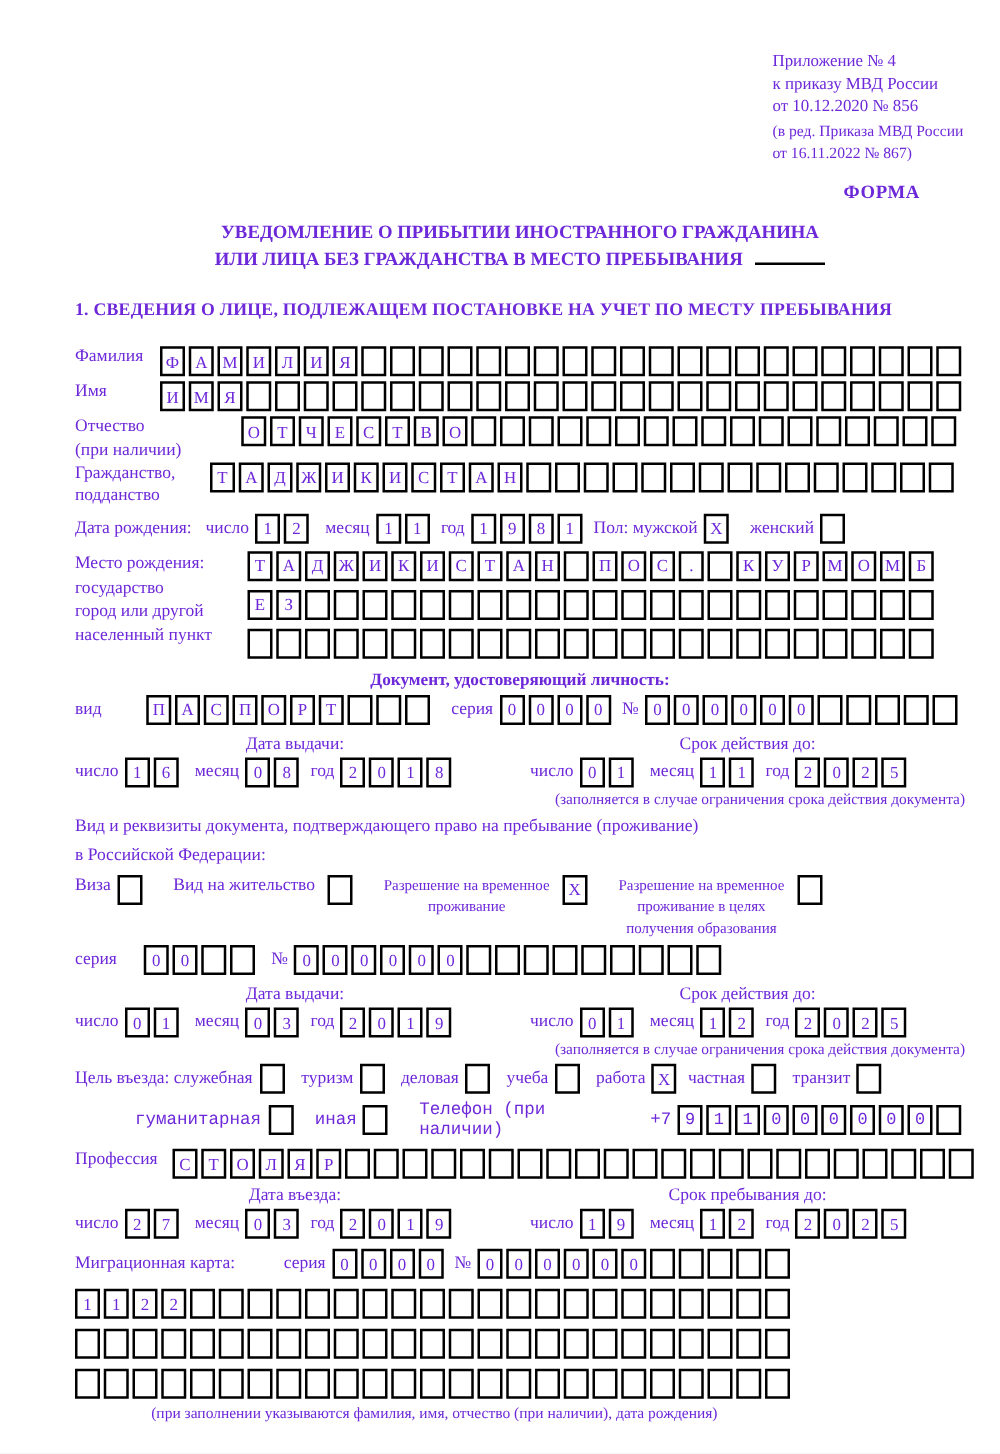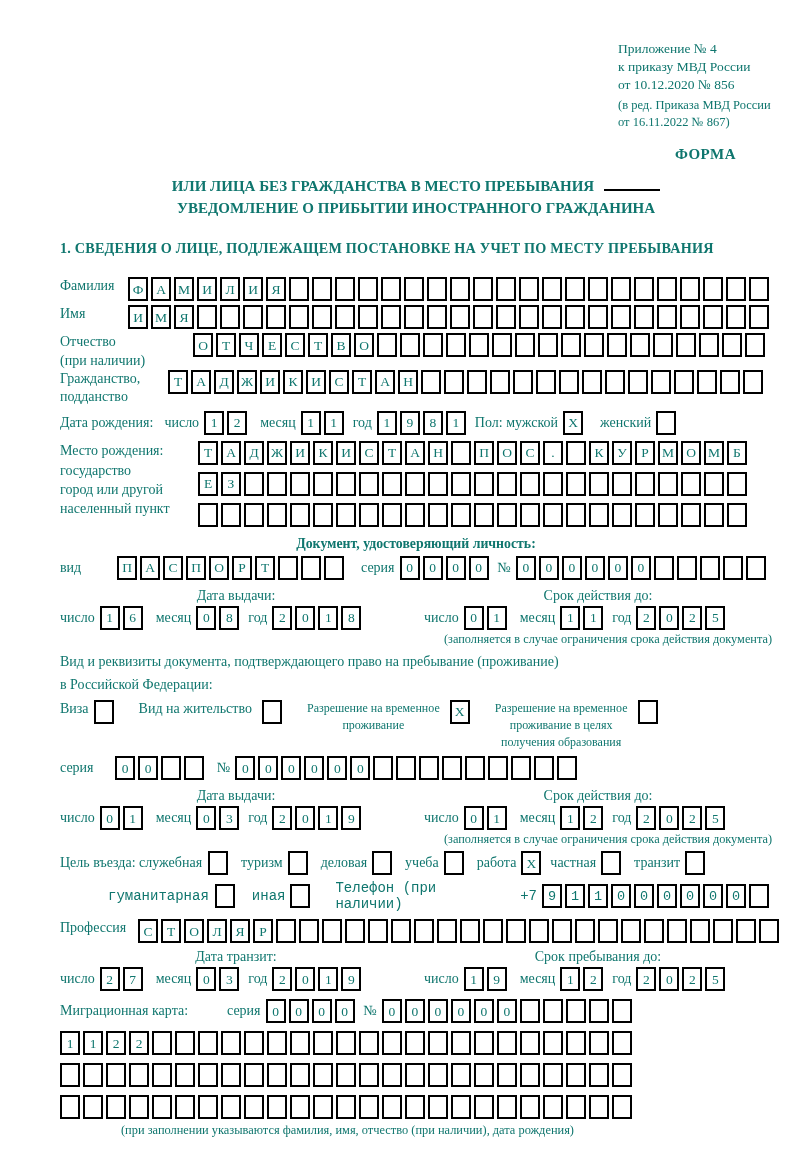--- a/index.html
+++ b/index.html
@@ -1,18 +1,18 @@
 <!DOCTYPE html>
 <html><head>
 <meta charset="utf-8">
 <style>
   html,body{margin:0;padding:0;background:#e8e8e8;}
   .page{
     width:800px;height:1163px;box-sizing:border-box;margin:0 auto;
-    background:#ffffff;color:#0f766e;overflow:hidden;position:relative;
+    background:#ffffff;color:#6d28d9;overflow:hidden;position:relative;
     padding:40px 28px 0 60px;
     font-family:"Liberation Serif","DejaVu Serif",serif;font-size:14px;
   }
   
   .annex{margin-left:558px;line-height:1.32;font-size:13.5px;white-space:nowrap;}
   .annex .note{font-size:12.5px;margin-top:4px;line-height:1.3;}
   .forma{text-align:right;padding-right:36px;font-weight:bold;font-size:15px;margin-top:16px;letter-spacing:.5px;}
   .title{text-align:center;font-weight:bold;font-size:15px;line-height:1.45;margin-top:13px;}
   .title-blank{display:inline-block;width:56px;border-bottom:2px solid #000;height:12px;margin-left:10px;}
   .section{font-weight:bold;font-size:14.2px;margin-top:21px;letter-spacing:.2px;}
@@ -67,22 +67,22 @@
     <div>от 10.12.2020 № 856</div>
     <div class="note">
       <div>(в ред. Приказа МВД России</div>
       <div>от 16.11.2022 № 867)</div>
     </div>
   </div>
 
   <div class="forma">ФОРМА</div>
 
   <div class="title">
+    <div>УВЕДОМЛЕНИЕ О ПРИБЫТИИ ИНОСТРАННОГО ГРАЖДАНИНА</div>
     <div><span>ИЛИ ЛИЦА БЕЗ ГРАЖДАНСТВА В МЕСТО ПРЕБЫВАНИЯ</span><span class="title-blank"></span></div>
-    <div>УВЕДОМЛЕНИЕ О ПРИБЫТИИ ИНОСТРАННОГО ГРАЖДАНИНА</div>
   </div>
 
   <div class="section">1. СВЕДЕНИЯ О ЛИЦЕ, ПОДЛЕЖАЩЕМ ПОСТАНОВКЕ НА УЧЕТ ПО МЕСТУ ПРЕБЫВАНИЯ</div>
 
   <div class="frow mb4" style="margin-top:20px;">
     <span class="flabel w68">Фамилия</span>
     <span class="cells">
         <span class="cell">Ф</span>
         <span class="cell">А</span>
         <span class="cell">М</span>
@@ -607,21 +607,21 @@
         <span class="cell"></span>
         <span class="cell"></span>
         <span class="cell"></span>
         <span class="cell"></span>
         <span class="cell"></span>
       </span>
   </div>
 
   <div class="dcols">
     <div class="dcol-l">
-      <div class="dhead">Дата транзит:</div>
+      <div class="dhead">Дата въезда:</div>
       <div class="dateline">
         <span class="dl-lab">число</span>
         <span class="cells">
             <span class="cell">2</span>
             <span class="cell">7</span>
           </span>
         <span class="dl-lab dl-gap">месяц</span>
         <span class="cells">
             <span class="cell">0</span>
             <span class="cell">3</span>

